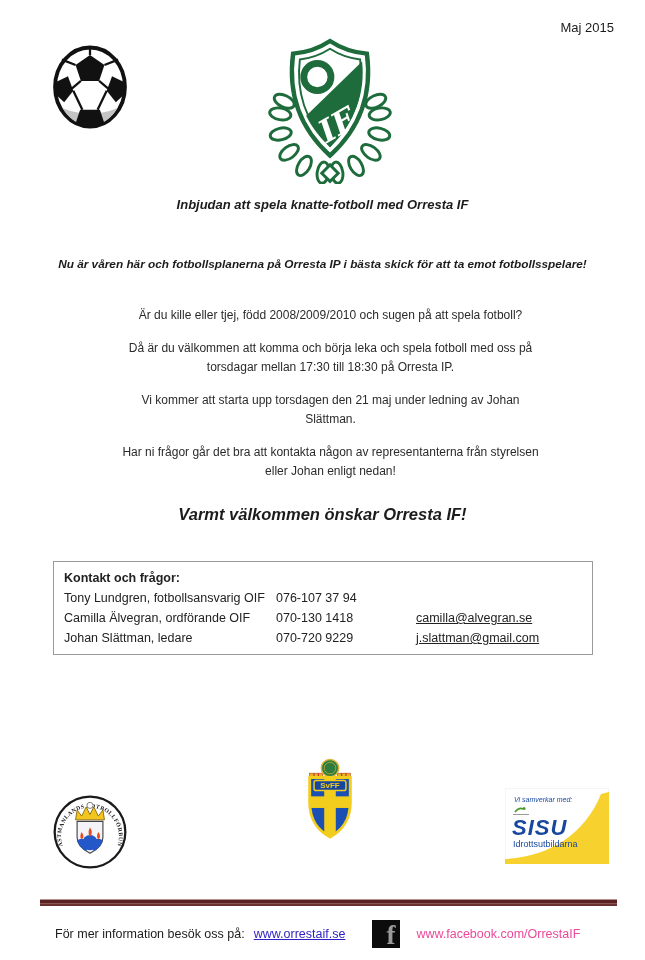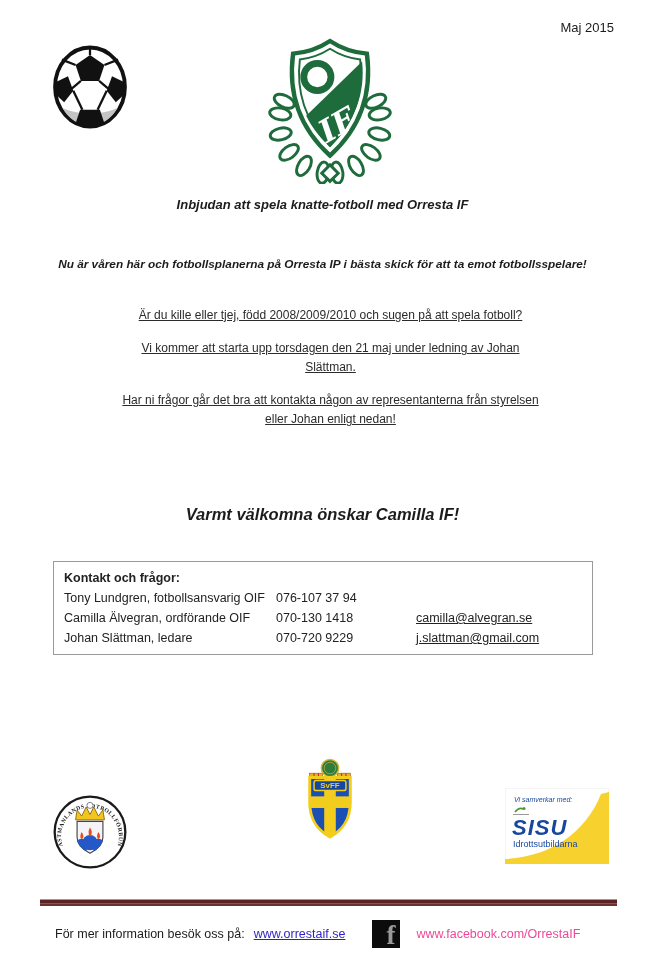--- a/index.html
+++ b/index.html
@@ -20,21 +20,21 @@
     font-size:13px; font-weight:bold; font-style:italic; color:#1c1c1c;
   }
   .intro {
     position:absolute; top:257px; left:40px; right:40px; text-align:center;
     font-size:11.8px; font-weight:bold; font-style:italic; color:#1c1c1c;
   }
   .bodytext {
     position:absolute; top:306px; left:105px; width:435px; text-align:center;
     font-size:12px; line-height:19px; color:#2b2b2b;
   }
-  .bodytext p { margin:0 0 14px 16px;text-decoration:underline; }
+  .bodytext p { margin:0 0 14px 16px; }
 
   .closing {
     position:absolute; top:505px; left:0; width:100%; text-align:center;
     font-size:16.5px; font-weight:bold; font-style:italic; color:#1c1c1c;
   }
 
   .contact-box {
     position:absolute; top:561px; left:53px; width:540px; height:94px;
     border:1px solid #9a9a9a; padding:7px 16px 0 10px; font-size:12.5px; color:#222;
   }
@@ -110,25 +110,26 @@
     <path d="M70,12 C80,18.5 92,22 101,23 C105,55 96,87 70,112 C44,87 35,55 39,23 C48,22 60,18.5 70,12 Z" fill="none" stroke="#1e6b3c" stroke-width="2"></path>
     <circle cx="57" cy="41" r="14" fill="none" stroke="#1e6b3c" stroke-width="7"></circle>
     <text x="58" y="102" transform="rotate(-30 76 90)" font-family="DejaVu Serif, serif" font-style="italic" font-weight="bold" font-size="32" fill="#ffffff">IF</text>
   </svg>
 
   <div class="title">Inbjudan att spela knatte-fotboll med Orresta IF</div>
   <div class="intro">Nu är våren här och fotbollsplanerna på Orresta IP i bästa skick för att ta emot fotbollsspelare!</div>
 
   <div class="bodytext">
     <p>Är du kille eller tjej, född 2008/2009/2010 och sugen på att spela fotboll?</p>
+    <p>Då är du välkommen att komma och börja leka och spela fotboll med oss på torsdagar mellan 17:30 till 18:30 på Orresta IP.</p>
     <p>Vi kommer att starta upp torsdagen den 21 maj under ledning av Johan Slättman.</p>
     <p>Har ni frågor går det bra att kontakta någon av representanterna från styrelsen eller Johan enligt nedan!</p>
   </div>
 
-  <div class="closing">Varmt välkomna önskar Camilla IF!</div>
+  <div class="closing">Varmt välkommen önskar Orresta IF!</div>
 
   <div class="contact-box">
     <div class="contact-heading">Kontakt och frågor:</div>
     <div class="contact-row">
       <span>Tony Lundgren, fotbollsansvarig OIF</span>
       <span>076-107 37 94</span>
     </div>
     <div class="contact-row">
       <span>Camilla Älvegran, ordförande OIF</span>
       <span>070-130 1418</span>

